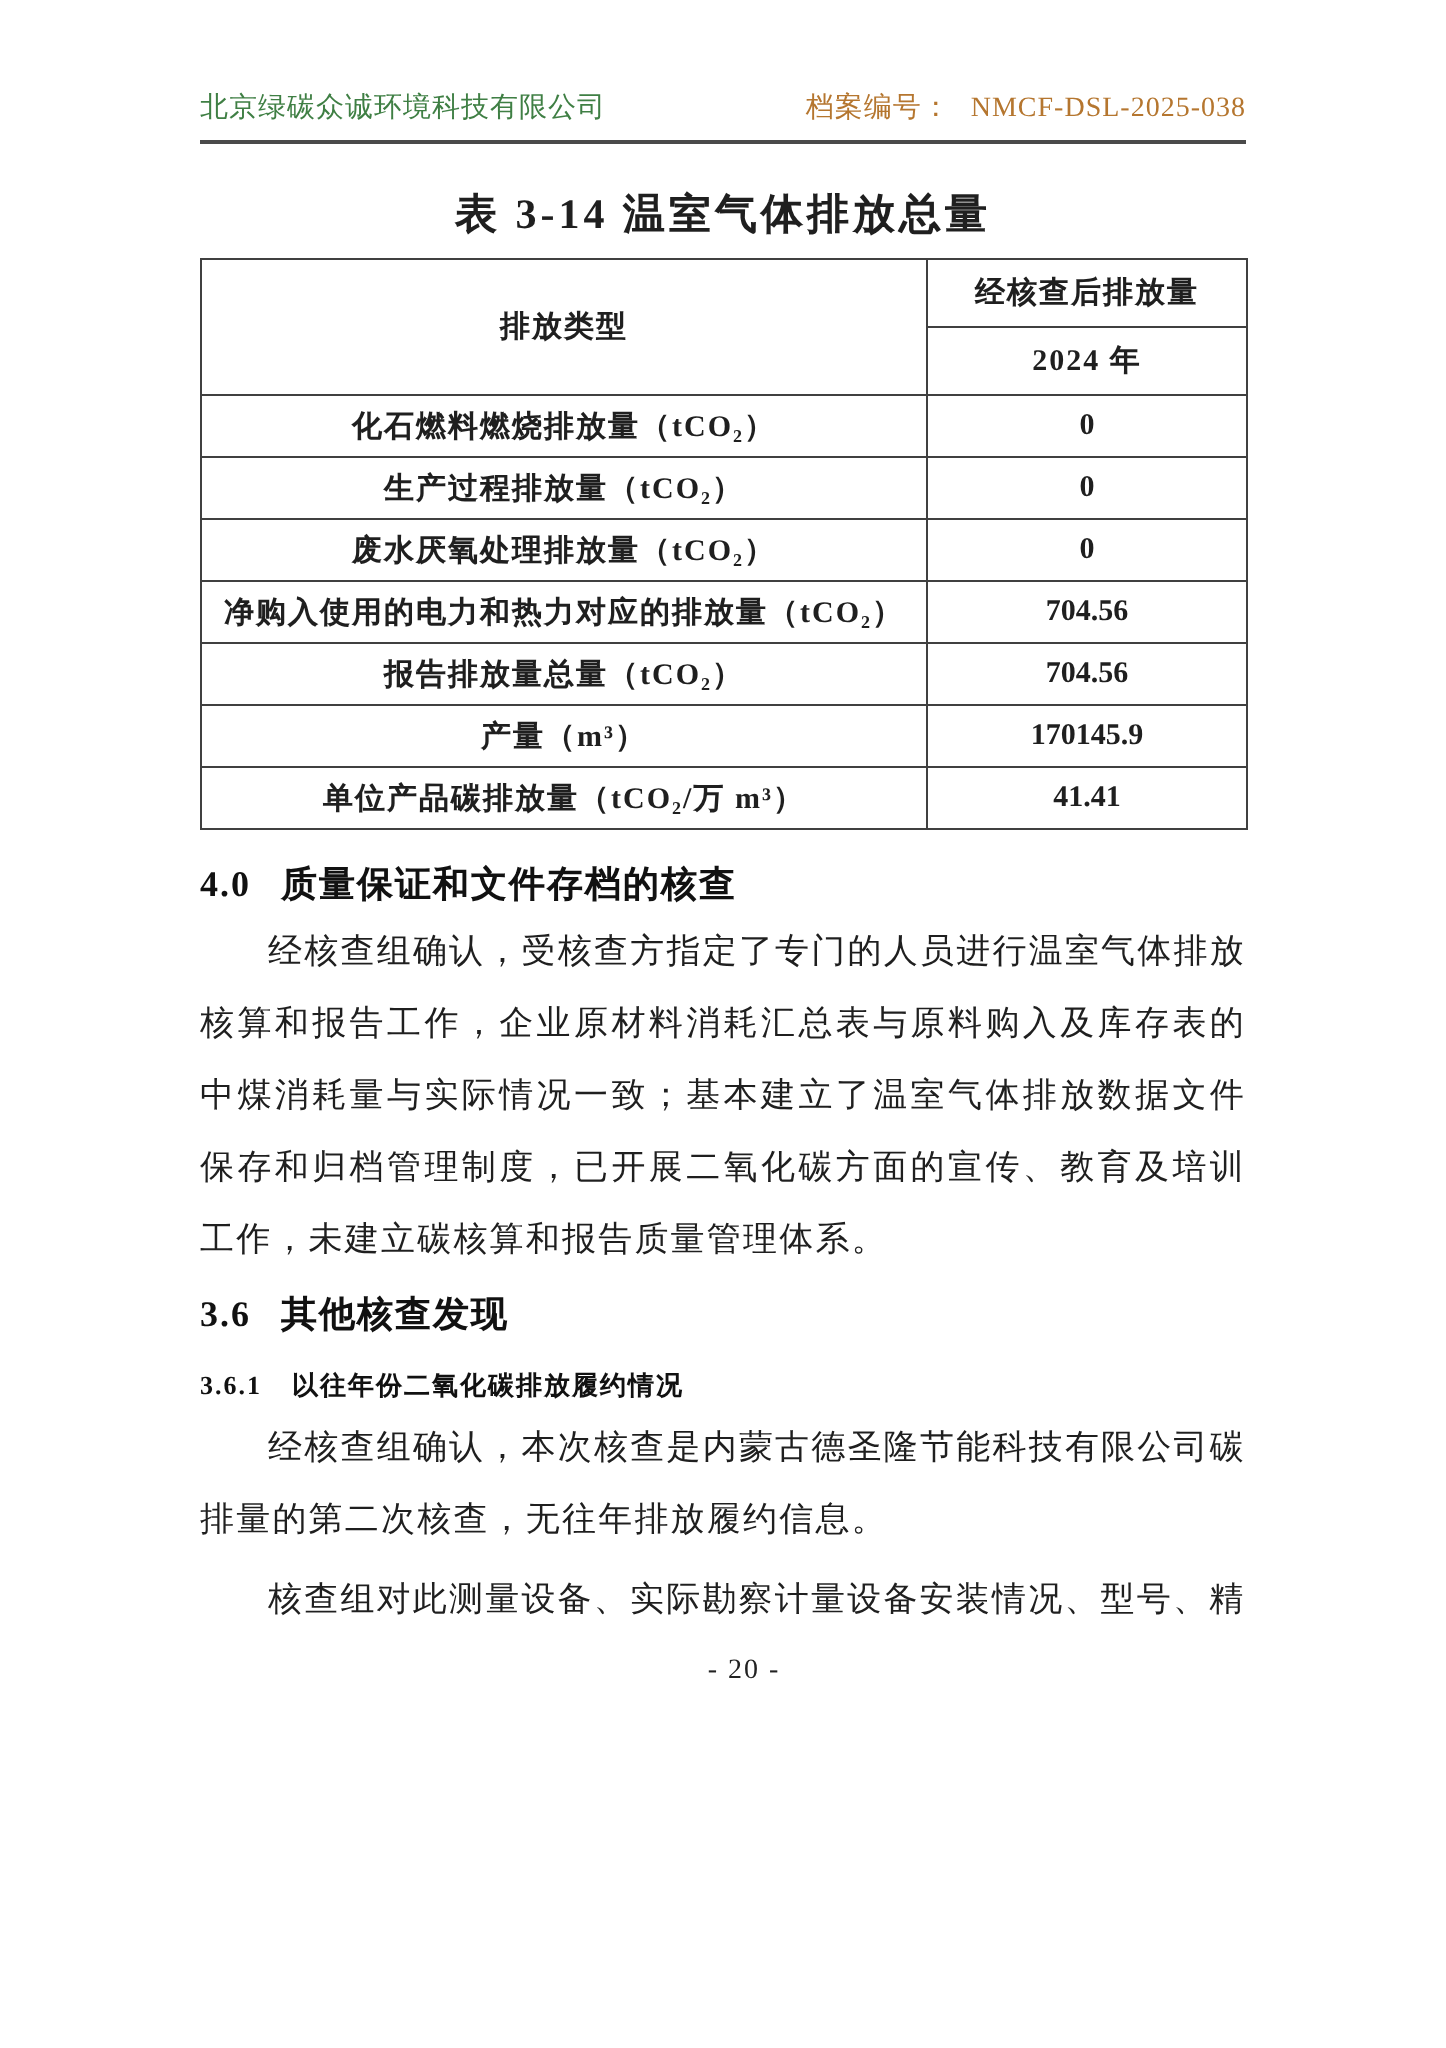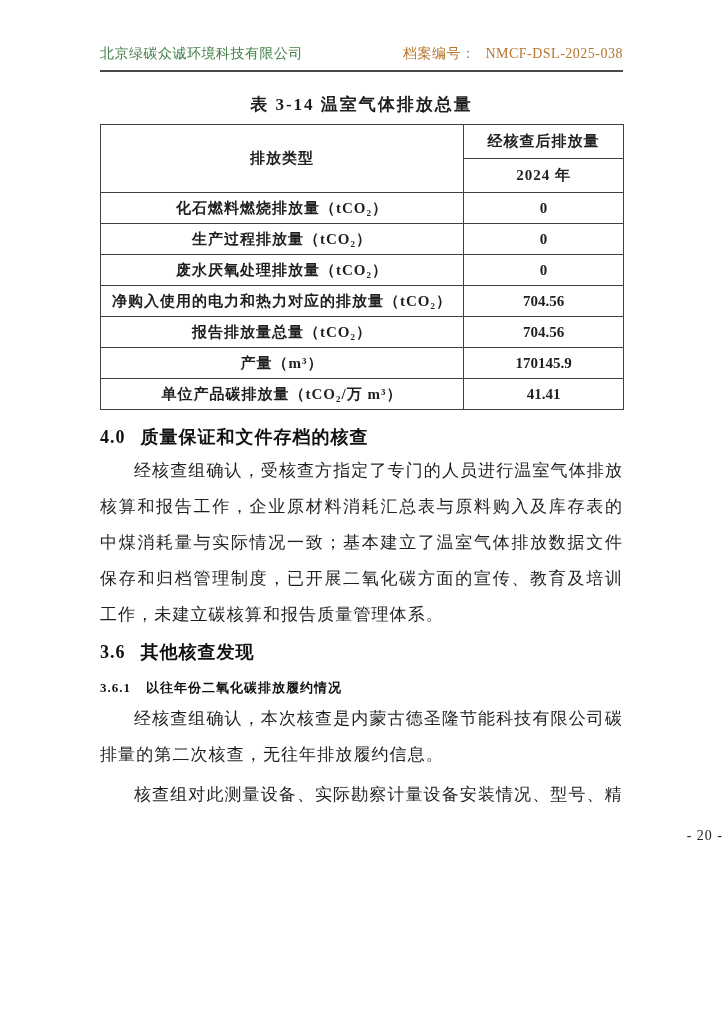--- a/index.html
+++ b/index.html
@@ -24,21 +24,21 @@
     font-size: 14px;
     letter-spacing: 0.5px;
   }
   .company { color: #3f7f44; }
   .archive { color: #b5762f; }
   .archive .num { margin-left: 10px; font-family: "Liberation Serif", serif; }
   
   .table-title {
     text-align: center;
     font-weight: bold;
-    font-size: 17px;
+    font-size: 21px;
     letter-spacing: 2px;
     margin-top: 21px;
   }
   
   table.emissions {
     border-collapse: collapse;
     width: 523px;
     margin-top: 8px;
     table-layout: fixed;
   }
@@ -77,21 +77,21 @@
     text-justify: inter-ideograph;
     letter-spacing: 1.1px;
     margin: 0;
   }
   .para + .para { margin-top: 4px; }
   
   .footer {
     position: absolute;
     left: 0; right: 0;
     bottom: 58px;
-    text-align: right;
+    text-align: center;
     font-size: 14px;
     letter-spacing: 1px;
     color: #222;
     margin-left: 21px;
   }
 </style>
 </head>
 <body>
 
 <div class="page">

